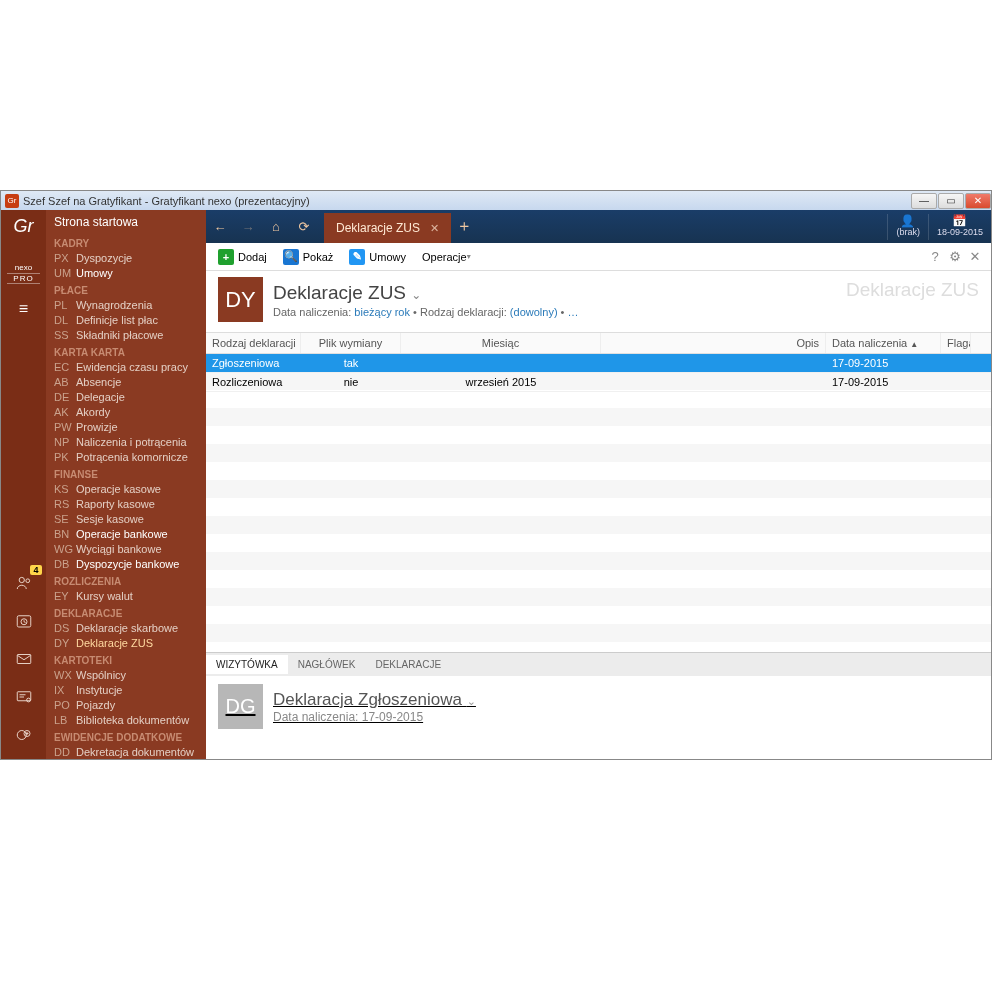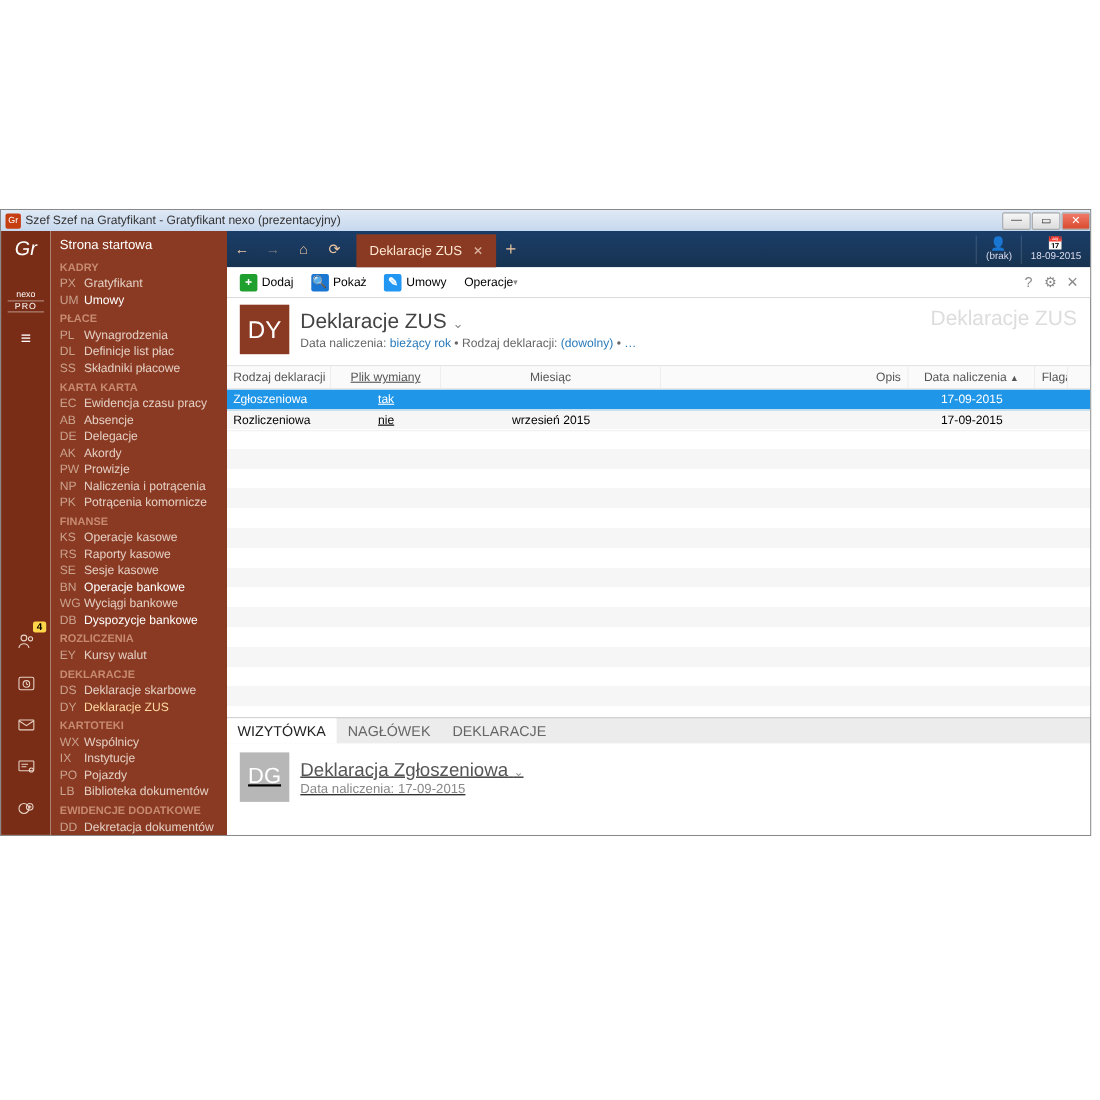--- a/index.html
+++ b/index.html
@@ -71,28 +71,28 @@
 
 
 .grid { flex: 1; background: #fff; font-size: 11px; border-top: 1px solid #ddd; display: flex; flex-direction: column; min-height: 0; }
 .ghead { display: flex; background: #fafafa; border-bottom: 1px solid #e0e0e0; }
 .ghead .gcol { padding: 4px 6px; color: #555; border-right: 1px solid #eee; white-space: nowrap; overflow: hidden; }
 .grow { display: flex; border-bottom: 1px solid #f0f0f0; }
 .grow .gcell { padding: 3px 6px; white-space: nowrap; overflow: hidden; }
 .grow.sel { background: #1f96e8; color: #fff; }
 .gbody { flex: 1; overflow: auto; background: repeating-linear-gradient(#fff 0, #fff 18px, #f6f6f6 18px, #f6f6f6 36px); }
 .c0 { width: 95px; }
-.c1 { width: 100px; text-align: center; text-decoration: underline; }
+.c1 { width: 100px; text-align: center; }
 .c2 { width: 200px; text-align: center; }
 .c3 { width: 225px; text-align: right; }
-.c4 { width: 115px; text-align: center; }
+.c4 { width: 115px; text-align: left; }
 .c5 { width: 30px; text-align: center; }
 
 
-.dtabs { height: 24px; background: #ececec; border-top: 1px solid #ccc; display: flex; align-items: center; font-size: 13px; }
+.dtabs { height: 24px; background: #ececec; border-top: 1px solid #ccc; display: flex; align-items: center; font-size: 10px; }
 .dtabs .dtab { padding: 4px 10px; color: #666; cursor: pointer; }
 .dtabs .dtab.active { color: #222; background: #fff; }
 .detail { background: #fff; padding: 8px 12px 30px; display: flex; align-items: center; text-decoration: underline; }
 .detail .dicon { width: 45px; height: 45px; background: #b7b7b7; color: #fff; display: flex; align-items: center; justify-content: center; font-size: 20px; margin-right: 10px; }
 .detail .dtitle { font-size: 17px; color: #555; }
 .detail .dtitle .chev { font-size: 11px; color: #999; }
 .detail .dsub { font-size: 12px; color: #888; }
 
 svg { width: 18px; height: 18px; stroke: #e8d4c8; fill: none; stroke-width: 1.3; }
 </style>
@@ -155,21 +155,21 @@
           </svg>
         </div>
     </div>
 
     <div class="sidebar">
       <div class="startpage">Strona startowa</div>
       <div id="sidebar-groups">
           <div class="section">KADRY</div>
           <div class="item">
             <span class="code">PX</span>
-            <span>Gratyfikant</span>
+            <span>Dyspozycje</span>
           </div>
           <div class="item white">
             <span class="code">UM</span>
             <span>Umowy</span>
           </div>
           <div class="section">PŁACE</div>
           <div class="item">
             <span class="code">PL</span>
             <span>Wynagrodzenia</span>
           </div>

